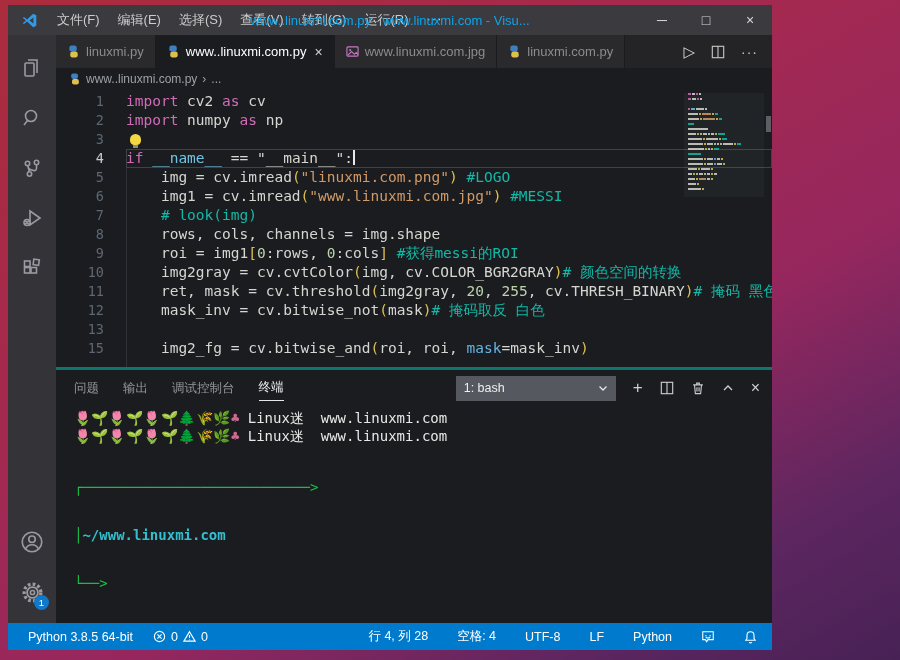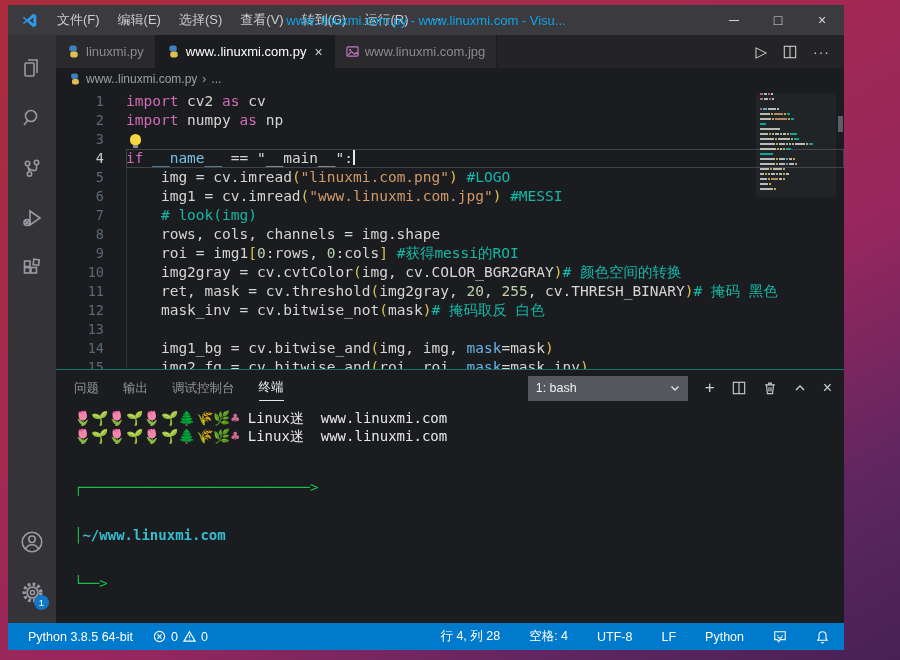--- a/index.html
+++ b/index.html
@@ -2,21 +2,21 @@
 <html><head>
 <meta charset="utf-8">
 <style>
   * { margin:0; padding:0; box-sizing:border-box; }
   html,body { width:900px; height:660px; overflow:hidden; }
   body {
     font-family:"Liberation Sans","DejaVu Sans",sans-serif;
     background:linear-gradient(150deg,#ab2c3c 0%,#a42950 38%,#96275e 62%,#5d2660 84%,#472155 100%);
   }
   .window {
-    position:absolute; left:8px; top:5px; width:836px; height:645px;
+    position:absolute; left:8px; top:5px; width:764px; height:645px;
     display:flex; flex-direction:column; background:#1a1c20; overflow:hidden;
   }
   
   .titlebar { height:30px; background:#3a3a3f; display:flex; align-items:center; position:relative; flex:0 0 30px; }
   .vscode-logo { margin:0 10px 0 13px; display:flex; }
   .menus { display:flex; }
   .menu-item { color:#cccccc; font-size:13px; padding:0 9px; cursor:default; }
   .menu-more { color:#cccccc; font-size:13px; padding:0 9px; letter-spacing:1px; }
   .win-title { position:absolute; left:50%; transform:translateX(-50%); color:#0ea5e9; font-size:13px; white-space:nowrap; }
   .win-controls { margin-left:auto; display:flex; align-items:center; height:100%; }
@@ -53,21 +53,21 @@
   .cursor { display:inline-block; width:2px; height:15px; background:#e8e8e8; vertical-align:-2px; }
   .bulb { display:inline-block; width:11px; height:11px; margin-left:4px; background:#f5d742; border-radius:50% 50% 40% 40%; position:relative; vertical-align:-1px; }
   .bulb::after { content:""; position:absolute; left:3px; bottom:-3px; width:5px; height:3px; background:#8a8a8a; }
   .indent-guide { position:absolute; left:70px; top:78px; width:1px; height:304px; background:#2f3238; }
   .minimap { position:absolute; top:3px; right:12px; width:72px; }
   .mm-slider { position:absolute; left:-4px; top:0; width:80px; height:104px; background:rgba(128,136,148,.07); }
   .mm-line { height:5px; white-space:nowrap; overflow:hidden; }
   .mm-seg { display:inline-block; height:2px; margin-right:1px; background:currentColor; opacity:.85; vertical-align:top; }
   .scroll-handle { position:absolute; right:1px; top:26px; width:5px; height:16px; background:rgba(170,176,184,.45); }
   
-  .panel { flex:0 0 125px; border-top:1px solid #0f766e; background:#1a1c20; display:flex; flex-direction:column; }
+  .panel { flex:0 0 125px; border-top:3px solid #0f766e; background:#1a1c20; display:flex; flex-direction:column; }
   .panel-header { height:36px; display:flex; align-items:center; padding:0 12px 0 18px; flex:0 0 36px; }
   .panel-tab { font-size:12.5px; color:#969699; margin-right:24px; padding:4px 0; }
   .panel-tab.active { color:#eeeeee; border-bottom:1px solid #e7e7e7; }
   .panel-controls { margin-left:auto; display:flex; align-items:center; gap:17px; color:#cccccc; }
   .term-select { width:160px; height:25px; background:#55585f; color:#f0f0f0; font-size:12.5px; display:flex; align-items:center; padding:0 8px; }
   .term-select .sel-label { flex:1; }
   .plus-glyph { font-size:17px; color:#d0d0d0; }
   .panel-x { font-size:16px; color:#d0d0d0; }
   .terminal { flex:1; padding:3px 0 0 18px; font-family:"DejaVu Sans Mono","Liberation Mono",monospace; font-size:14px; overflow:hidden; }
   .banner-line { height:18px; line-height:18px; white-space:pre; color:#e8e8e6; }
@@ -190,20 +190,29 @@
         <span class="tab">
           <span class="ticon">
               <svg width="13" height="13" viewBox="0 0 14 14" fill="none" stroke="#c678c6" stroke-width="1.2">
                 <rect x="1" y="2" width="12" height="10" rx="1"></rect>
                 <circle cx="4.5" cy="5.5" r="1.1" fill="#c678c6" stroke="none"></circle>
                 <path d="M2 11l4-4 3 3 2-2 2 2"></path>
               </svg>
             </span>
           <span>www.linuxmi.com.jpg</span>
         </span>
+        <span class="tab">
+          <span class="ticon">
+              <svg width="13" height="13" viewBox="0 0 14 14">
+                <rect x="2.5" y="0.5" width="8" height="6.4" rx="2.4" fill="#3f7fbf"></rect>
+                <rect x="3.5" y="7" width="8" height="6.4" rx="2.4" fill="#e0c04c"></rect>
+              </svg>
+            </span>
+          <span>linuxmi.com.py</span>
+        </span>
         <span class="tab-actions">
           <span class="run-glyph">▷</span>
           <span>
               <svg width="14" height="14" viewBox="0 0 16 16" fill="none" stroke="currentColor" stroke-width="1.3">
                 <rect x="1.5" y="1.5" width="13" height="13"></rect>
                 <path d="M8 1.5v13"></path>
               </svg>
             </span>
           <span class="ellipsis-glyph">···</span>
         </span>
@@ -268,24 +277,20 @@
               <span class="gutter">11</span>
               <span class="ltext"><span class="tok-d">    ret, mask = cv.threshold</span><span class="tok-brk">(</span><span class="tok-d">img2gray, </span><span class="tok-num">20</span><span class="tok-d">, </span><span class="tok-num">255</span><span class="tok-d">, cv.THRESH_BINARY</span><span class="tok-brk">)</span><span class="tok-com"># 掩码 黑色</span></span>
             </div>
             <div class="code-line">
               <span class="gutter">12</span>
               <span class="ltext"><span class="tok-d">    mask_inv = cv.bitwise_not</span><span class="tok-brk">(</span><span class="tok-d">mask</span><span class="tok-brk">)</span><span class="tok-com"># 掩码取反 白色</span></span>
             </div>
             <div class="code-line">
               <span class="gutter">13</span>
               <span class="ltext"><span class="tok-d">    </span></span>
-            </div>
-            <div class="code-line">
-              <span class="gutter">14</span>
-              <span class="ltext"><span class="tok-d">    img1_bg = cv.bitwise_and</span><span class="tok-brk">(</span><span class="tok-d">img, img, </span><span class="tok-par">mask</span><span class="tok-d">=mask</span><span class="tok-brk">)</span></span>
             </div>
             <div class="code-line">
               <span class="gutter">15</span>
               <span class="ltext"><span class="tok-d">    img2_fg = cv.bitwise_and</span><span class="tok-brk">(</span><span class="tok-d">roi, roi, </span><span class="tok-par">mask</span><span class="tok-d">=mask_inv</span><span class="tok-brk">)</span></span>
             </div>
           </div>
         <div class="minimap">
           <div class="mm-slider"></div>
           <div>
               <div class="mm-line"><span class="mm-seg tok-kw" style="width: 3px;"></span><span class="mm-seg tok-d" style="width: 3px;"></span><span class="mm-seg tok-kw" style="width: 2px;"></span><span class="mm-seg tok-d" style="width: 2px;"></span></div>

